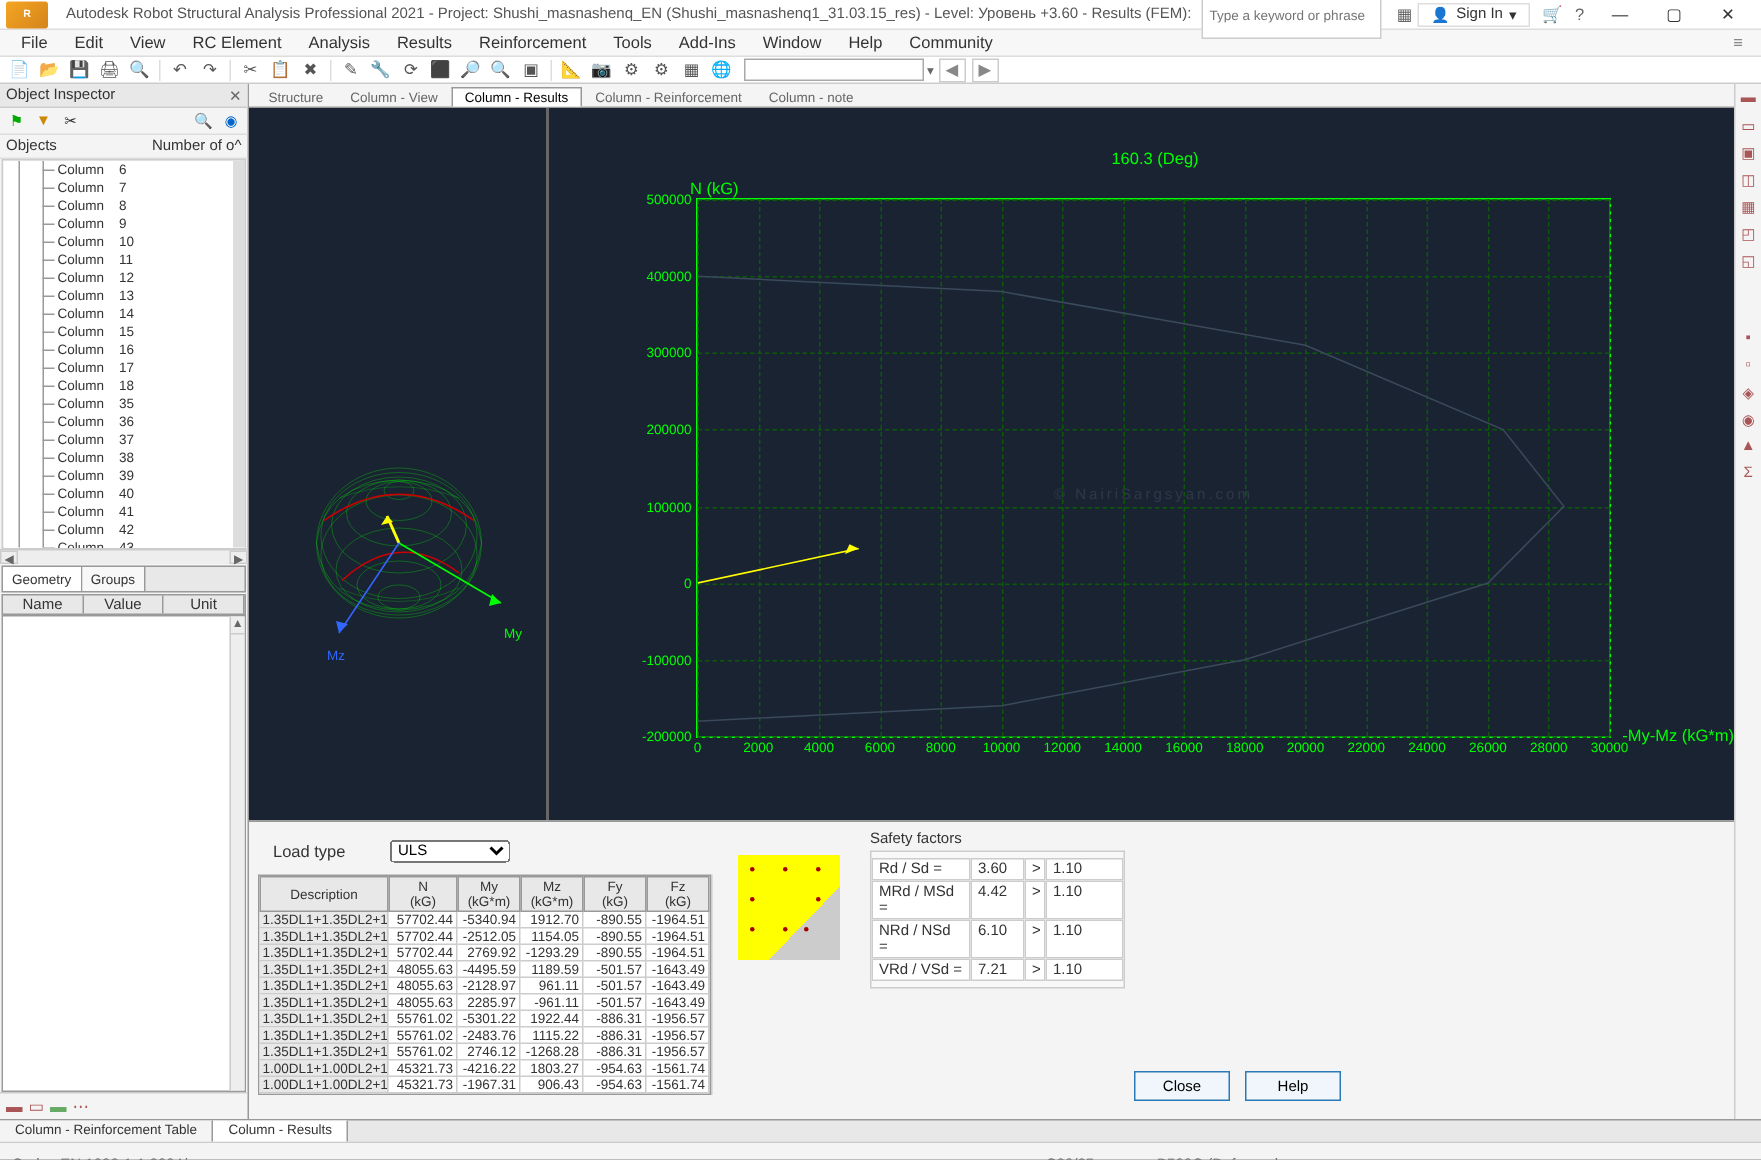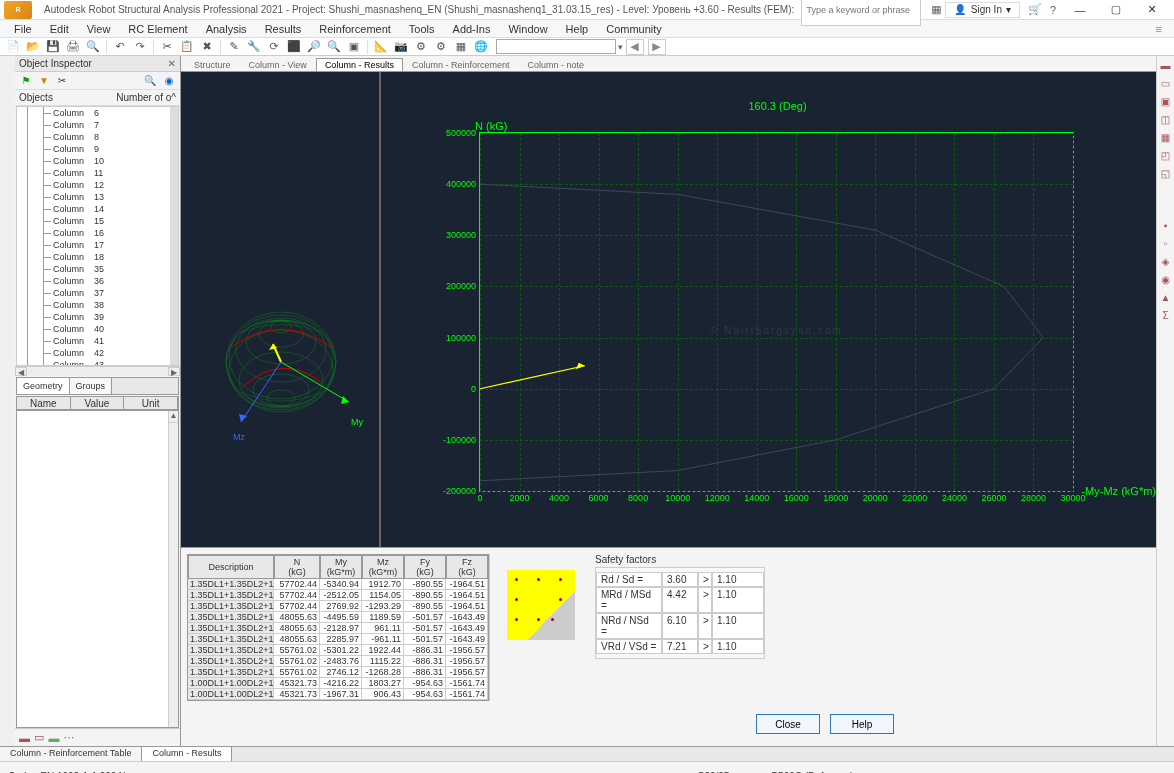--- a/index.html
+++ b/index.html
@@ -20,21 +20,21 @@
 .menubar .burger { margin-left:auto; padding:0 6px; color:#888;}
 
 
 .toolbar { height: 18px; background: #fff; display: flex; align-items: center; padding: 0 4px; gap: 2px; border-bottom: 1px solid #ccc; }
 .toolbar .tbtn { width: 18px; height: 16px; display: flex; align-items: center; justify-content: center; font-size: 11px; color: #555; }
 .toolbar .sep { width: 1px; height: 14px; background: #ddd; margin: 0 2px; }
 .toolbar input.tool-combo { width:120px; height:15px; border:1px solid #aaa; font-size:10px; padding:0 2px; margin-left:4px;}
 .toolbar .navbtn { width:18px;height:16px;display:flex;align-items:center;justify-content:center;color:#888;border:1px solid #ccc;margin:0 1px;}
 
 
-.main { display: flex; height: 690px; padding-left: 15px; }
+.main { display: flex; height: 690px; }
 
 
 .leftpanel { width: 166px; background: #f4f4f4; border-right: 1px solid #999; display: flex; flex-direction: column; }
 .oi-header { height: 16px; background: #e8e8e8; display:flex; align-items:center; padding:0 4px; font-size:10px; border-bottom:1px solid #ccc; position:relative;}
 .oi-header .close-x { position:absolute; right:4px; font-size:10px; color:#666;}
 .oi-tools { height:18px; display:flex; align-items:center; padding:0 4px; gap:4px; border-bottom:1px solid #ddd;}
 .oi-tools span { width:14px;height:14px;display:flex;align-items:center;justify-content:center;font-size:10px;}
 .oi-row { height:16px; display:flex; align-items:center; padding:0 4px; border-bottom:1px solid #ddd; font-size:10px;}
 .oi-row .flex1 { flex:1; }
 .tree { flex:0 0 260px; overflow-y:auto; background:#fff; border:1px solid #ccc; margin:0 1px; position:relative;}
@@ -371,20 +371,24 @@
               <path d="M0 14.28571428571429 L33.33333333333333 17.14285714285714 L66.66666666666666 27.142857142857146 L88.33333333333333 42.85714285714286 L95 57.14285714285714 L86.66666666666667 71.42857142857143 L60 85.71428571428572 L33.33333333333333 94.28571428571428 L0 97.14285714285714 " stroke="#3a4a5a" fill="none" stroke-width="1" vector-effect="non-scaling-stroke"></path>
               <line x1="0" y1="71.42857142857143" x2="17.666666666666668" y2="65" stroke="#ff0" stroke-width="0.3"></line>
               <polygon points="17.666666666666668,65 16.166666666666668,66 16.666666666666668,64.2" fill="#ff0"></polygon>
             </svg>
           </div>
       </div>
     </div>
 
     <div class="results-panel">
       <div class="results-left">
+        <div class="load-row">
+          <span>Load type</span>
+          <select><option>ULS</option></select>
+        </div>
         <div style="display:flex;">
           <div class="res-table">
             <div class="hdr">
               <div class="col-desc" style="height:24px;">Description</div>
               <div class="col-n col-sub">
                   <span>N</span>
                   <span>(kG)</span>
                 </div>
               <div class="col-v col-sub">
                   <span>My</span>

